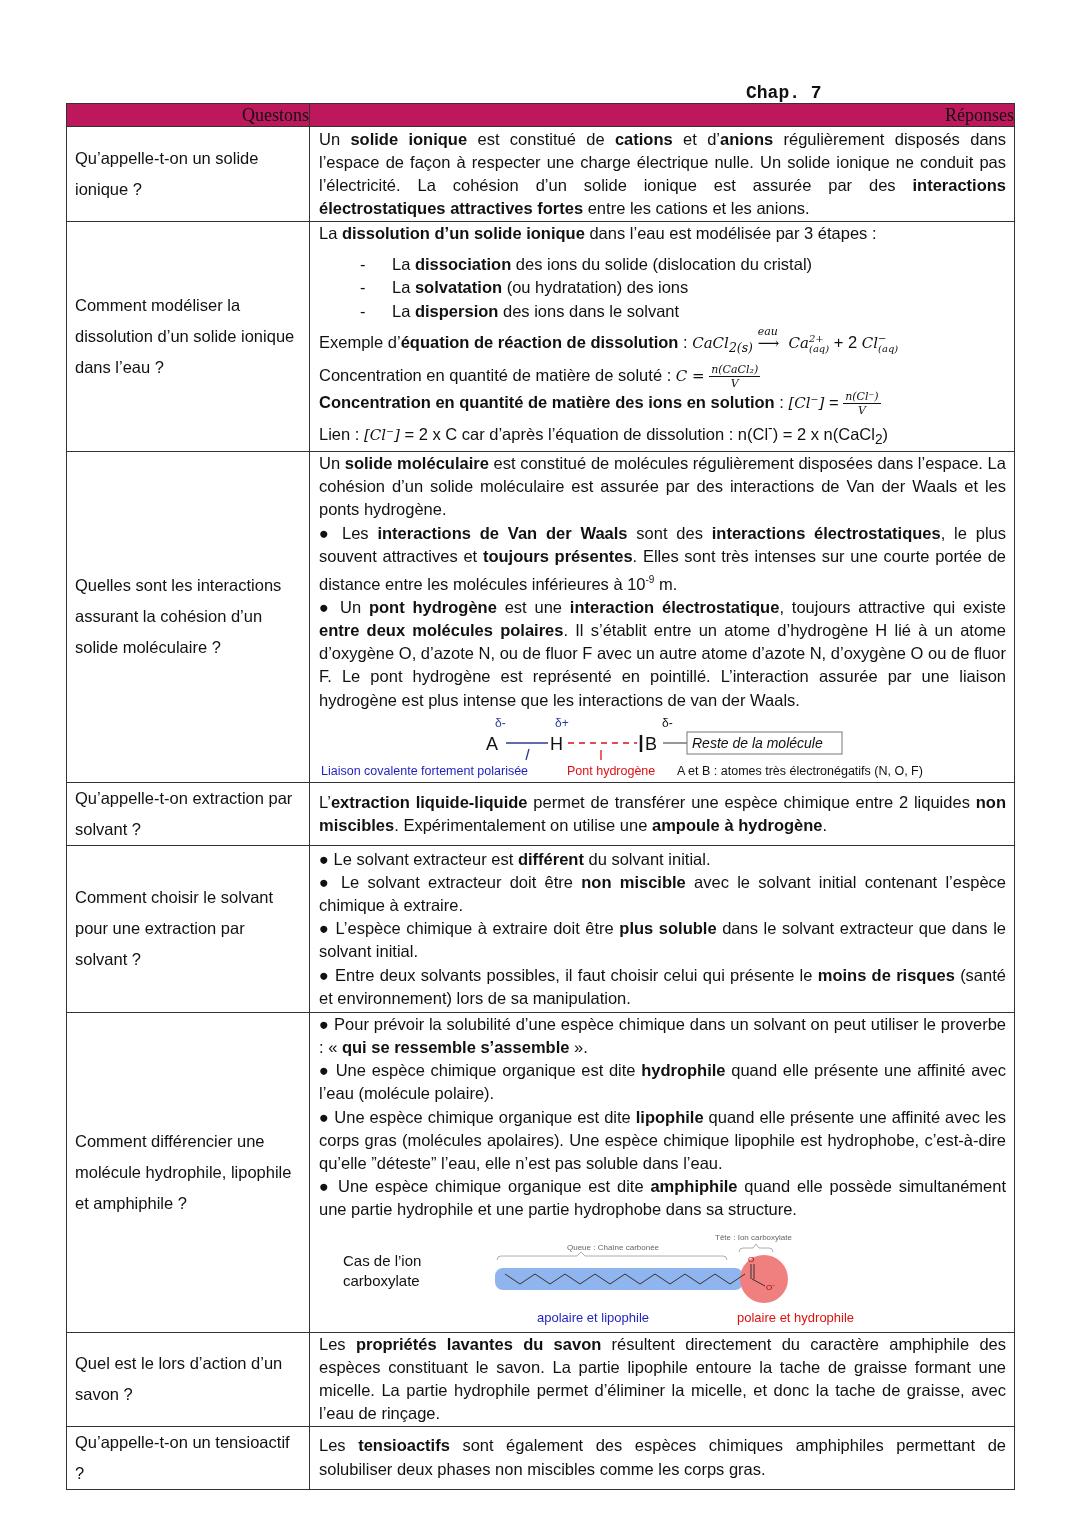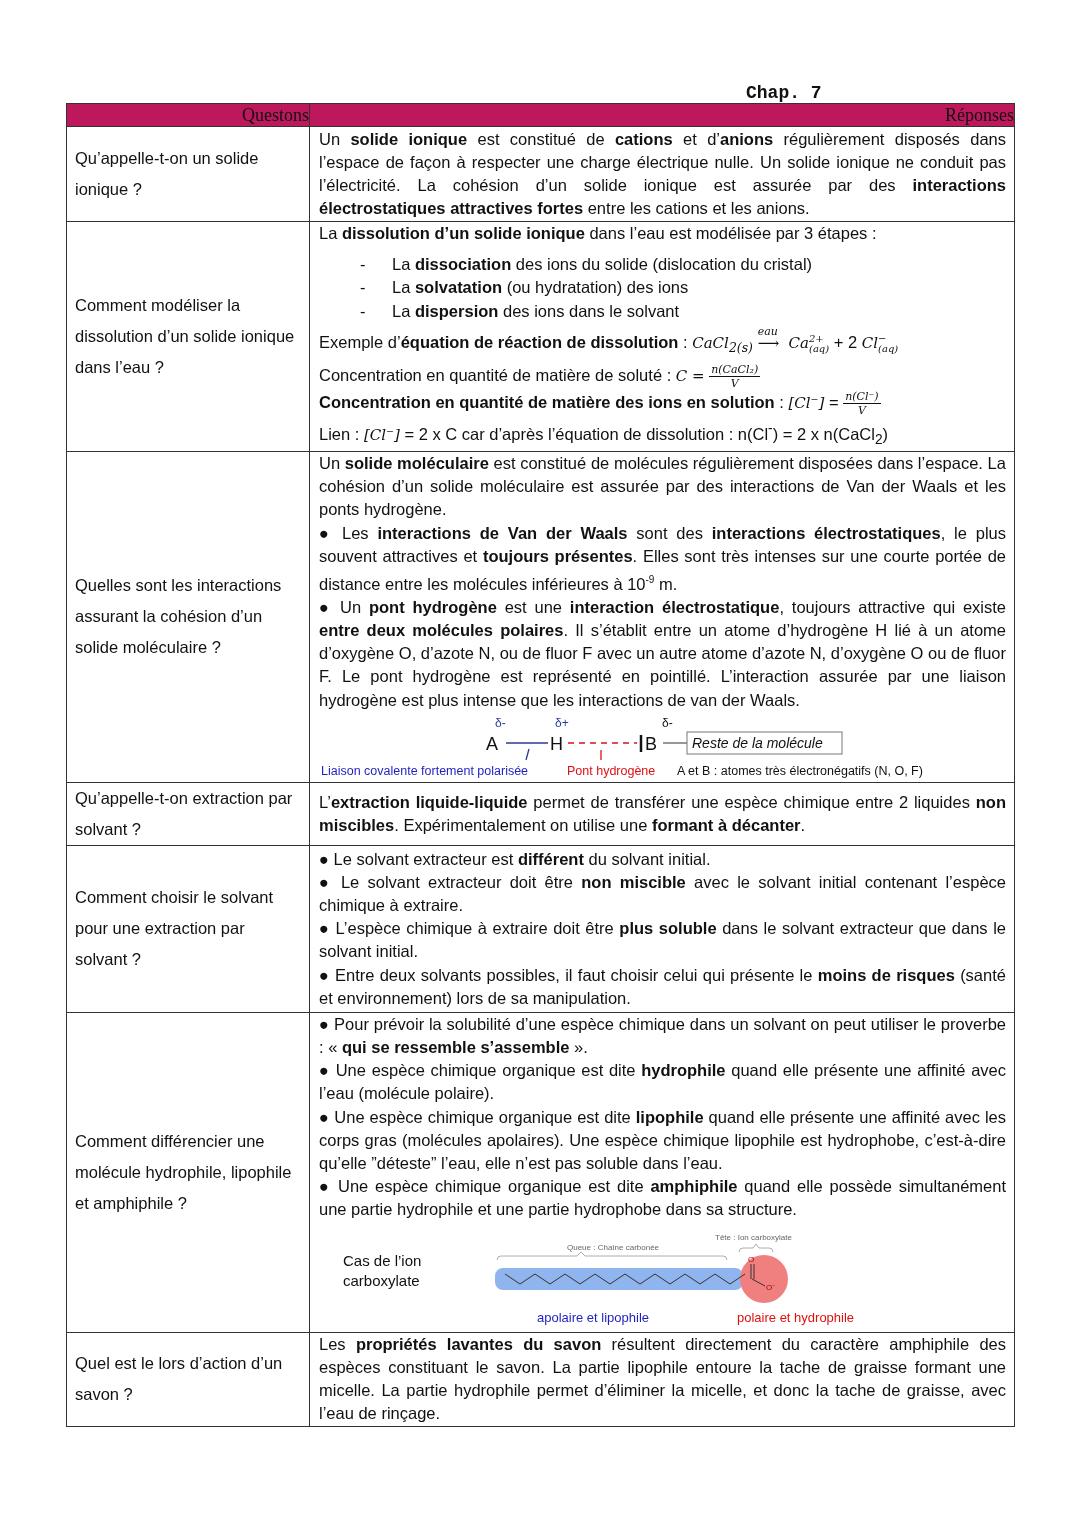--- a/index.html
+++ b/index.html
@@ -121,21 +121,21 @@
             <text x="358" y="63" font-size="12.5" fill="#111" font-family="Liberation Sans, sans-serif">A et B : atomes très électronégatifs (N, O, F)</text>
           </svg>
         </div>
       </td>
     </tr>
 
     <tr style="height:48px">
       <td class="q">Qu’appelle-t-on extraction par solvant ?</td>
       <td class="r">
         <p>
-          <span>L’</span><b>extraction liquide-liquide</b><span> permet de transférer une espèce chimique entre 2 liquides </span><b>non miscibles</b><span>. Expérimentalement on utilise une </span><b>formant à décanter</b><span>.</span>
+          <span>L’</span><b>extraction liquide-liquide</b><span> permet de transférer une espèce chimique entre 2 liquides </span><b>non miscibles</b><span>. Expérimentalement on utilise une </span><b>ampoule à hydrogène</b><span>.</span>
         </p>
       </td>
     </tr>
 
     <tr style="height:167px">
       <td class="q">Comment choisir le solvant pour une extraction par solvant ?</td>
       <td class="r">
         <p><span>● Le solvant extracteur est </span><b>différent</b><span> du solvant initial.</span></p>
         <p><span>● Le solvant extracteur doit être </span><b>non miscible</b><span> avec le solvant initial contenant l’espèce chimique à extraire.</span></p>
         <p><span>● L’espèce chimique à extraire doit être </span><b>plus soluble</b><span> dans le solvant extracteur que dans le solvant initial.</span></p>
@@ -175,14 +175,22 @@
 
     <tr style="height:94px">
       <td class="q">Quel est le lors d’action d’un savon ?</td>
       <td class="r">
         <p>
           <span>Les </span><b>propriétés lavantes du savon</b><span> résultent directement du caractère amphiphile des espèces constituant le savon. La partie lipophile entoure la tache de graisse formant une micelle. La partie hydrophile permet d’éliminer la micelle, et donc la tache de graisse, avec l’eau de rinçage.</span>
         </p>
       </td>
     </tr>
 
+    <tr style="height:48px">
+      <td class="q">Qu’appelle-t-on un tensioactif ?</td>
+      <td class="r">
+        <p>
+          <span>Les </span><b>tensioactifs</b><span> sont également des espèces chimiques amphiphiles permettant de solubiliser deux phases non miscibles comme les corps gras.</span>
+        </p>
+      </td>
+    </tr>
   </tbody>
 </table>
 
 </body></html>

